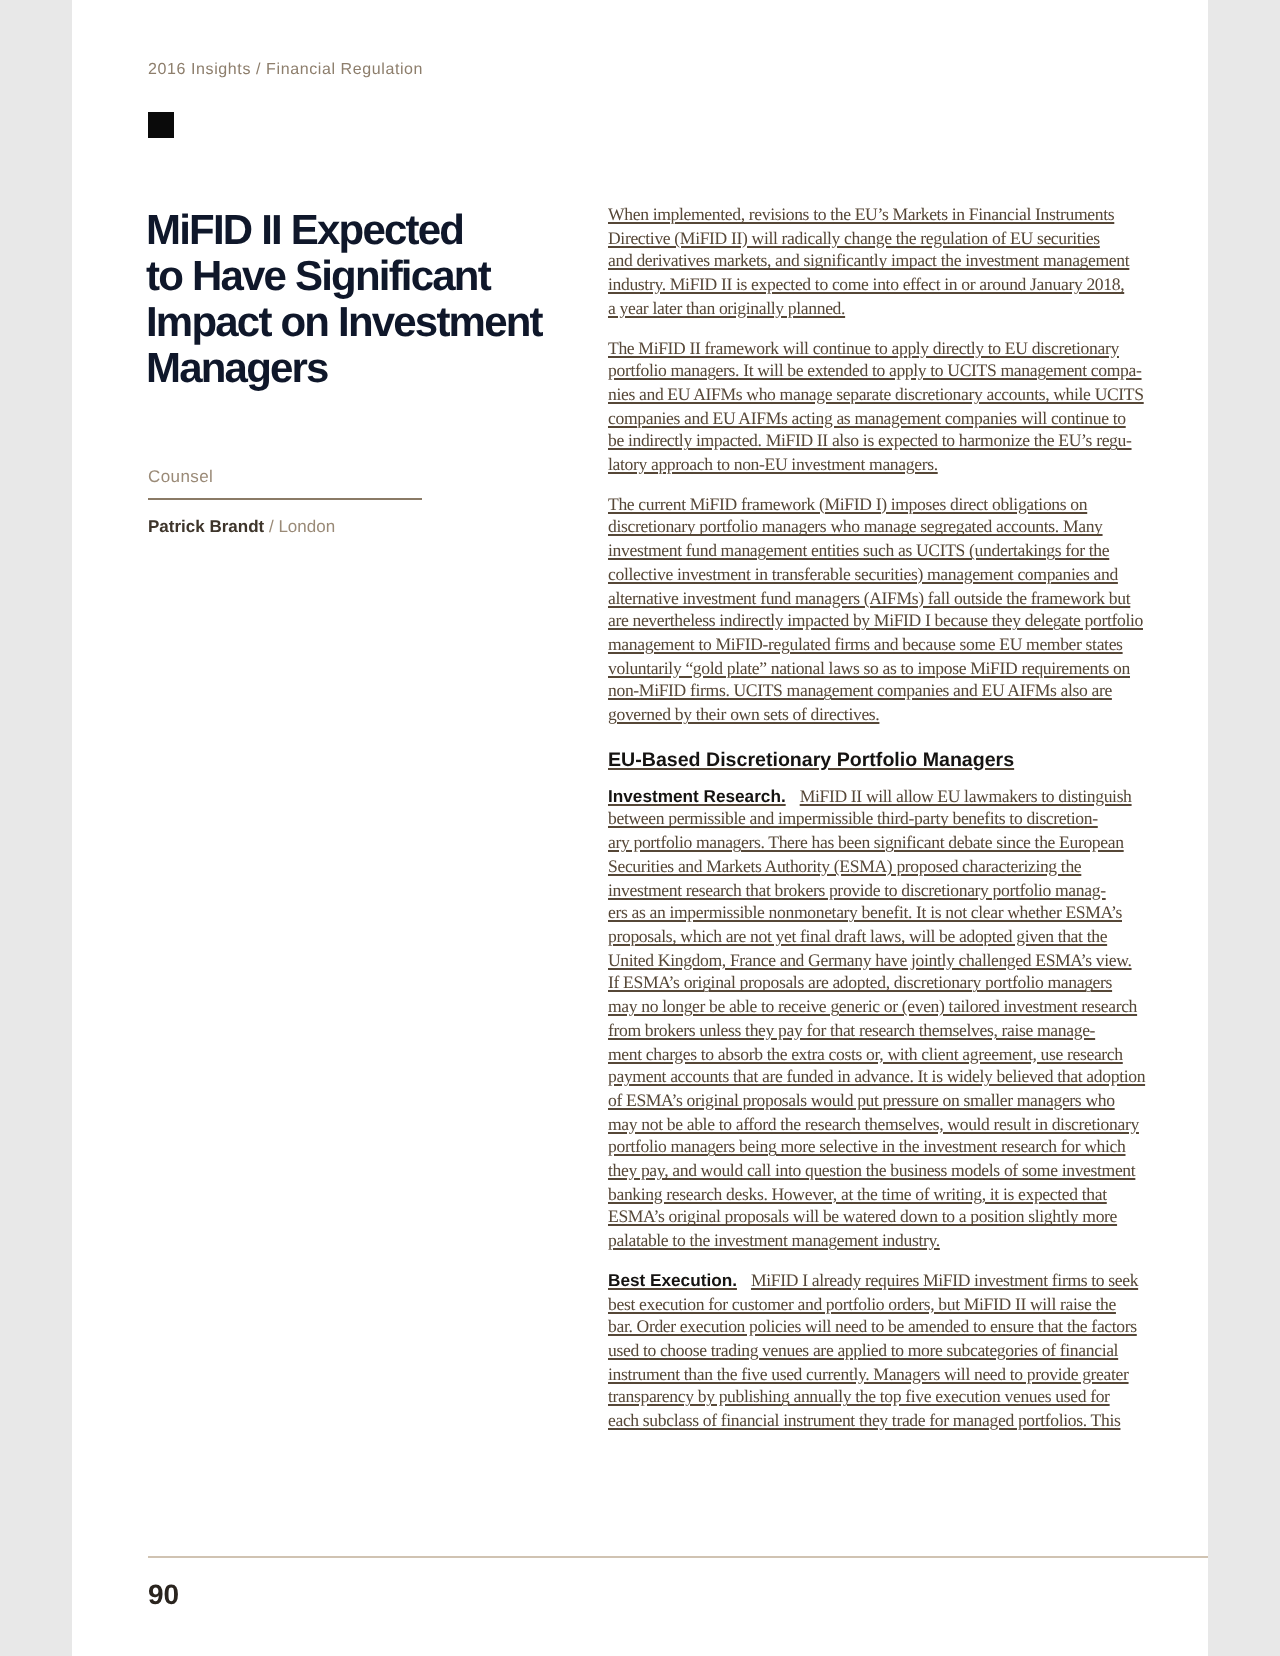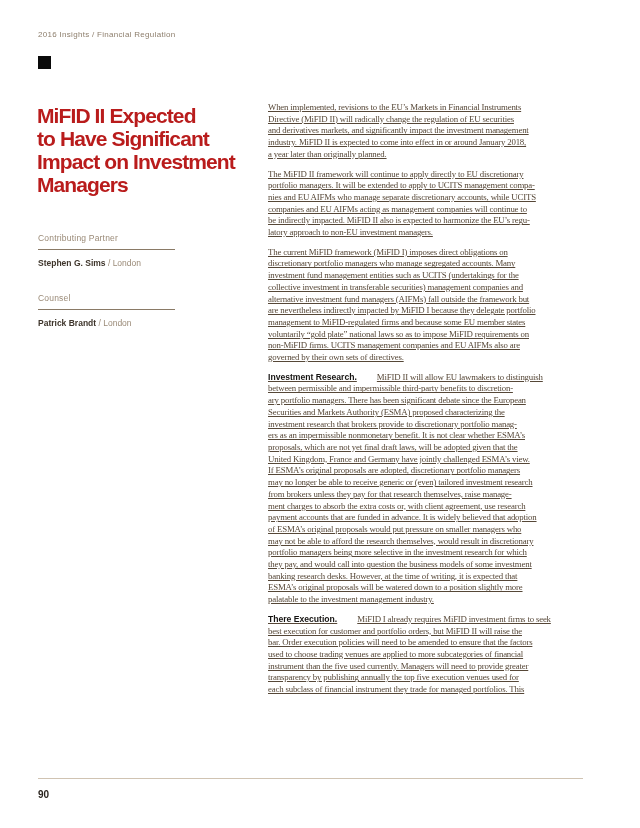--- a/index.html
+++ b/index.html
@@ -1,19 +1,19 @@
 <!DOCTYPE html>
 <html><head>
 <meta charset="utf-8">
 <style>
   * { margin: 0; padding: 0; box-sizing: border-box; }
   html, body { background: #e8e8e8; }
   .page {
     position: relative;
-    width: 640px;
+    width: 568px;
     height: 828px;
     background: #ffffff;
     margin: 0 auto;
     overflow: hidden;
     font-family: "Liberation Sans", sans-serif;
   }
   .header-breadcrumb {
     position: absolute;
     left: 38px;
     top: 30px;
@@ -31,21 +31,21 @@
   }
   .article-title {
     position: absolute;
     left: 37px;
     top: 104px;
     width: 236px;
     font-size: 21px;
     line-height: 23px;
     font-weight: bold;
     letter-spacing: -0.9px;
-    color: #b91c1c;
+    color: #0f172a;
     white-space: pre-line;
   }
   .contributors {
     position: absolute;
     left: 38px;
     top: 233px;
     width: 137px;
   }
   .contrib-group + .contrib-group { margin-top: 25px; }
   .contrib-role {
@@ -87,60 +87,55 @@
     margin: 10px 0 6px 0;
     line-height: 13px;
     white-space: normal;
   }
   .para-lead {
     font-family: "Liberation Sans", sans-serif;
     font-weight: bold;
     font-size: 8.6px;
     letter-spacing: 0;
     color: #151311;
-    margin-right: 20px;
+    margin-right: 7px;
     text-align: right;
   }
   .footer-rule {
     position: absolute;
     left: 38px;
     top: 778px;
     width: 545px;
     border: none;
     border-top: 1px solid #d0c3b2;
   }
   .page-number {
     position: absolute;
     left: 38px;
     top: 789px;
-    font-size: 10px;
+    font-size: 14px;
     font-weight: bold;
     color: #2a241e;
   }
 </style>
 </head>
 <body>
 
 <div class="page">
 
   <div class="header-breadcrumb">2016 Insights / Financial Regulation</div>
 
   <div class="marker-square"></div>
 
   <h1 class="article-title">MiFID II Expected
 to Have Significant
 Impact on Investment
 Managers</h1>
 
   <div class="contributors">
-    <div class="contrib-group">
-      <div class="contrib-role">Contributing Partner</div>
-      <hr class="contrib-rule">
-      <div class="contrib-name-line"><span class="contrib-name">Stephen G. Sims</span> <span class="contrib-loc">/ London</span></div>
-    </div>
     <div class="contrib-group">
       <div class="contrib-role">Counsel</div>
       <hr class="contrib-rule">
       <div class="contrib-name-line"><span class="contrib-name">Patrick Brandt</span> <span class="contrib-loc">/ London</span></div>
     </div>
   </div>
 
   <div class="body-col">
     <p class="para">When implemented, revisions to the EU’s Markets in Financial Instruments
 Directive (MiFID II) will radically change the regulation of EU securities
@@ -156,41 +151,42 @@
     <p class="para">The current MiFID framework (MiFID I) imposes direct obligations on
 discretionary portfolio managers who manage segregated accounts. Many
 investment fund management entities such as UCITS (undertakings for the
 collective investment in transferable securities) management companies and
 alternative investment fund managers (AIFMs) fall outside the framework but
 are nevertheless indirectly impacted by MiFID I because they delegate portfolio
 management to MiFID-regulated firms and because some EU member states
 voluntarily “gold plate” national laws so as to impose MiFID requirements on
 non-MiFID firms. UCITS management companies and EU AIFMs also are
 governed by their own sets of directives.</p>
+    <h3 class="section-heading">EU-Based Discretionary Portfolio Managers</h3>
     <p class="para"><span class="para-lead">Investment Research.</span><span>MiFID II will allow EU lawmakers to distinguish
 between permissible and impermissible third-party benefits to discretion-
 ary portfolio managers. There has been significant debate since the European
 Securities and Markets Authority (ESMA) proposed characterizing the
 investment research that brokers provide to discretionary portfolio manag-
 ers as an impermissible nonmonetary benefit. It is not clear whether ESMA’s
 proposals, which are not yet final draft laws, will be adopted given that the
 United Kingdom, France and Germany have jointly challenged ESMA’s view.
 If ESMA’s original proposals are adopted, discretionary portfolio managers
 may no longer be able to receive generic or (even) tailored investment research
 from brokers unless they pay for that research themselves, raise manage-
 ment charges to absorb the extra costs or, with client agreement, use research
 payment accounts that are funded in advance. It is widely believed that adoption
 of ESMA’s original proposals would put pressure on smaller managers who
 may not be able to afford the research themselves, would result in discretionary
 portfolio managers being more selective in the investment research for which
 they pay, and would call into question the business models of some investment
 banking research desks. However, at the time of writing, it is expected that
 ESMA’s original proposals will be watered down to a position slightly more
 palatable to the investment management industry.</span></p>
-    <p class="para"><span class="para-lead">There Execution.</span><span>MiFID I already requires MiFID investment firms to seek
+    <p class="para"><span class="para-lead">Best Execution.</span><span>MiFID I already requires MiFID investment firms to seek
 best execution for customer and portfolio orders, but MiFID II will raise the
 bar. Order execution policies will need to be amended to ensure that the factors
 used to choose trading venues are applied to more subcategories of financial
 instrument than the five used currently. Managers will need to provide greater
 transparency by publishing annually the top five execution venues used for
 each subclass of financial instrument they trade for managed portfolios. This</span></p>
   </div>
 
   <hr class="footer-rule">
   <div class="page-number">90</div>

